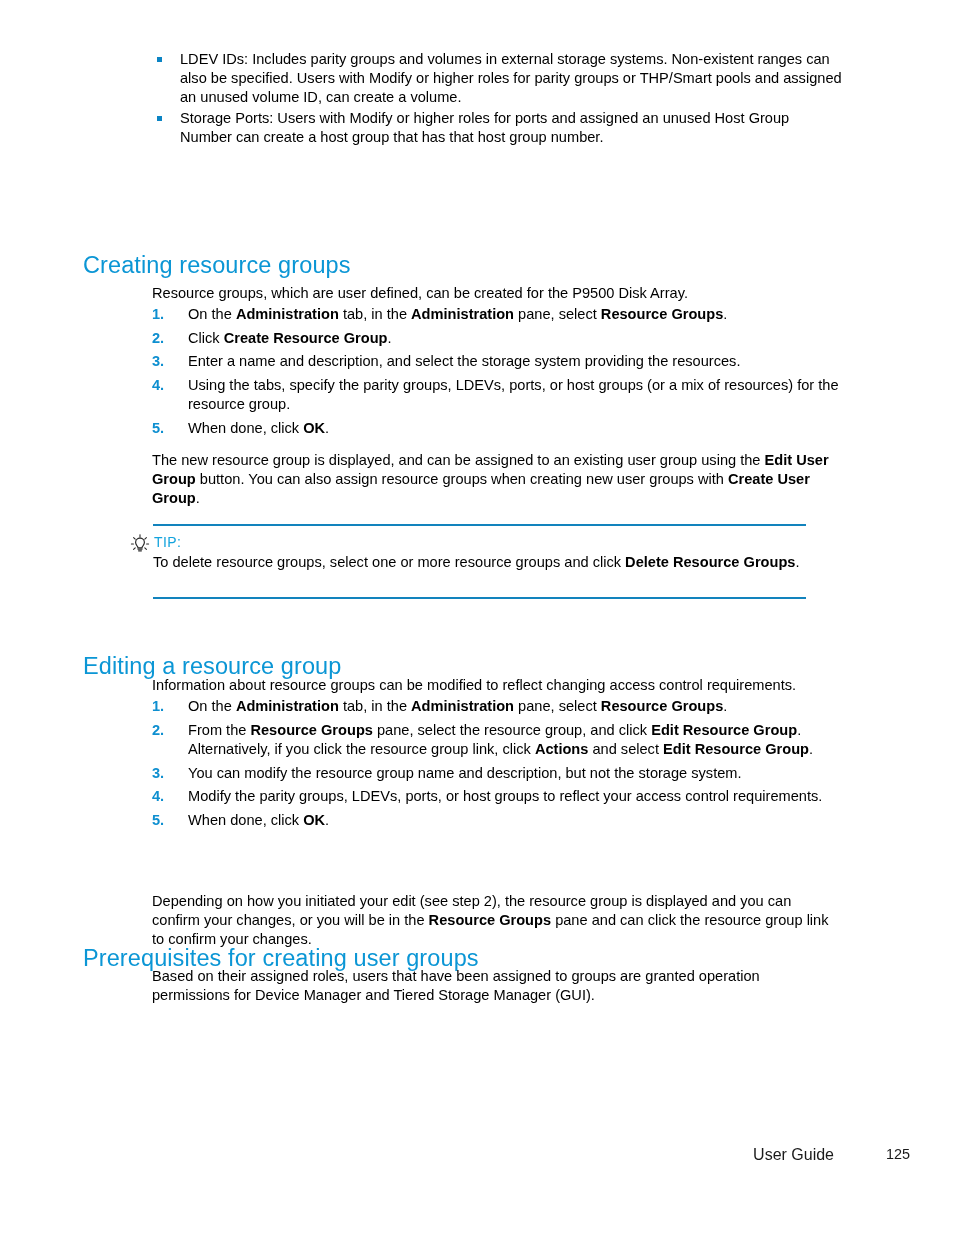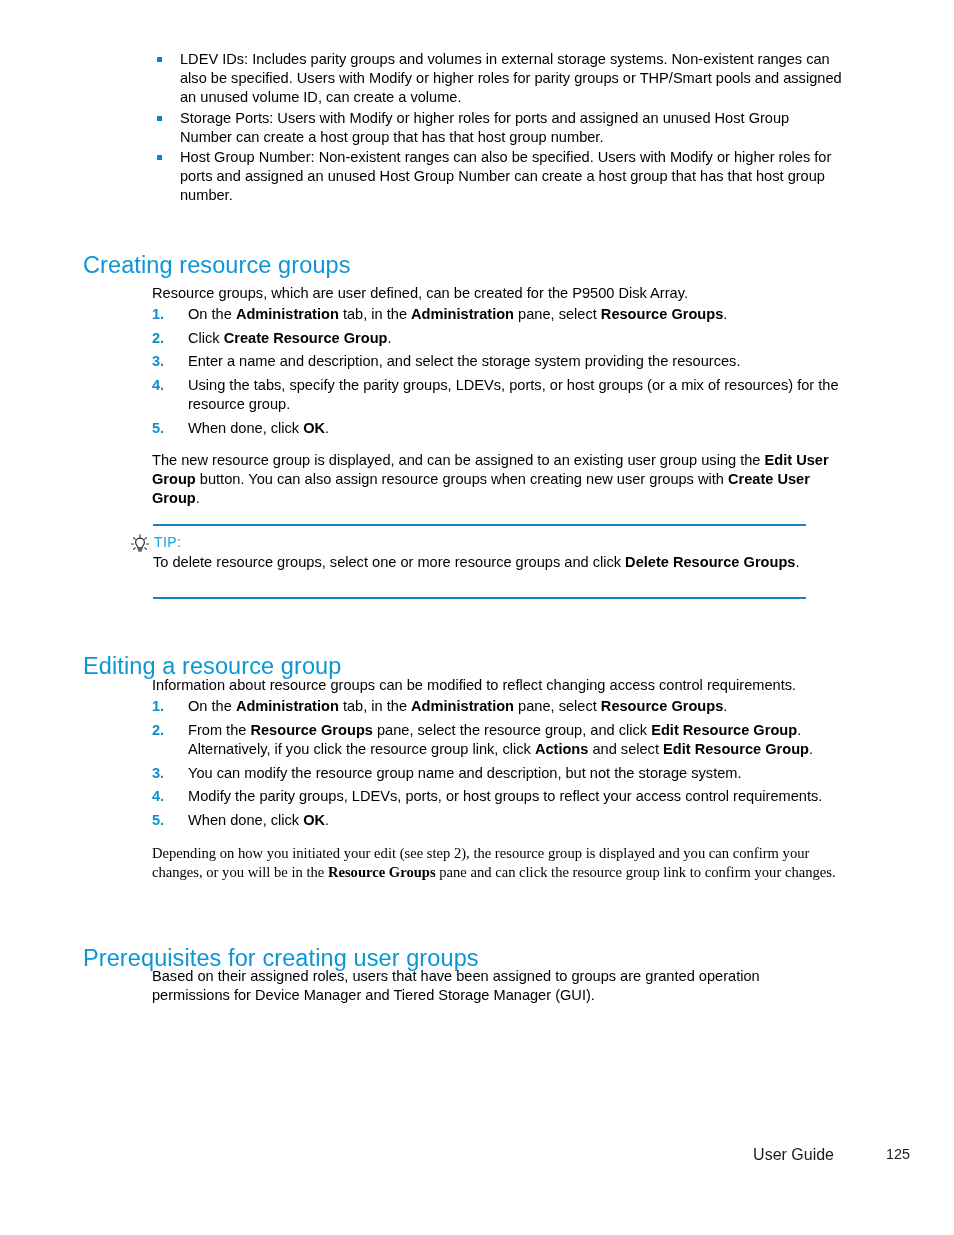--- a/index.html
+++ b/index.html
@@ -159,24 +159,20 @@
 <div class="page">
 
   <div class="bullet-list">
     <div class="bullet-item">
       <span class="bullet-marker"></span>
       <span><span>LDEV IDs: Includes parity groups and volumes in external storage systems. Non-existent ranges can also be specified. Users with Modify or higher roles for parity groups or THP/Smart pools and assigned an unused volume ID, can create a volume.</span></span>
     </div>
     <div class="bullet-item">
       <span class="bullet-marker"></span>
       <span><span>Storage Ports: Users with Modify or higher roles for ports and assigned an unused Host Group Number can create a host group that has that host group number.</span></span>
-    </div>
-    <div class="bullet-item">
-      <span class="bullet-marker"></span>
-      <span><span>Host Group Number: Non-existent ranges can also be specified. Users with Modify or higher roles for ports and assigned an unused Host Group Number can create a host group that has that host group number.</span></span>
     </div>
   </div>
 
   <h2 class="section-heading" style="top:232px;text-align:right;">Creating resource groups</h2>
 
   <div class="body-text" style="left:152px; top:278px; width:690px;">Resource groups, which are user defined, can be created for the P9500 Disk Array.</div>
 
   <div class="num-list" style="left:152px; top:305px;">
     <div class="num-item">
       <span class="num-marker">1.</span>
@@ -247,21 +243,21 @@
     <div class="num-item">
       <span class="num-marker">4.</span>
       <span><span>Modify the parity groups, LDEVs, ports, or host groups to reflect your access control requirements.</span></span>
     </div>
     <div class="num-item">
       <span class="num-marker">5.</span>
       <span><span>When done, click </span><span class="b">OK</span><span>.</span></span>
     </div>
   </div>
 
-  <div class="body-text" style="left:152px; top:838px; width:690px;font-family:Liberation Serif, serif;"><span>Depending on how you initiated your edit (see step 2), the resource group is displayed and you can confirm your changes, or you will be in the </span><span class="b">Resource Groups</span><span> pane and can click the resource group link to confirm your changes.</span></div>
+  <div class="body-text" style="left:152px; top:886px; width:690px;"><span>Depending on how you initiated your edit (see step 2), the resource group is displayed and you can confirm your changes, or you will be in the </span><span class="b">Resource Groups</span><span> pane and can click the resource group link to confirm your changes.</span></div>
 
   <h2 class="section-heading" style="top:925px;">Prerequisites for creating user groups</h2>
 
   <div class="body-text" style="left:152px; top:961px; width:660px;">Based on their assigned roles, users that have been assigned to groups are granted operation permissions for Device Manager and Tiered Storage Manager (GUI).</div>
 
 
   <div class="footer">
     <div class="footer-label">User Guide</div>
     <div class="footer-page">125</div>
   </div>

